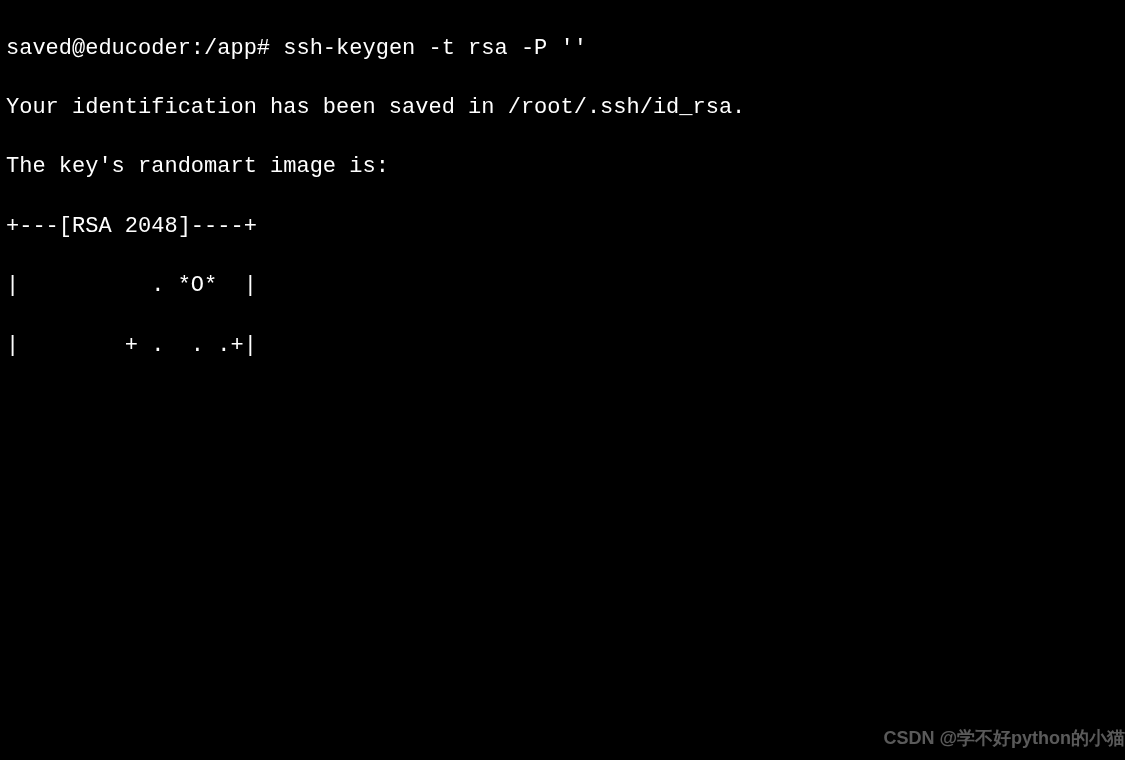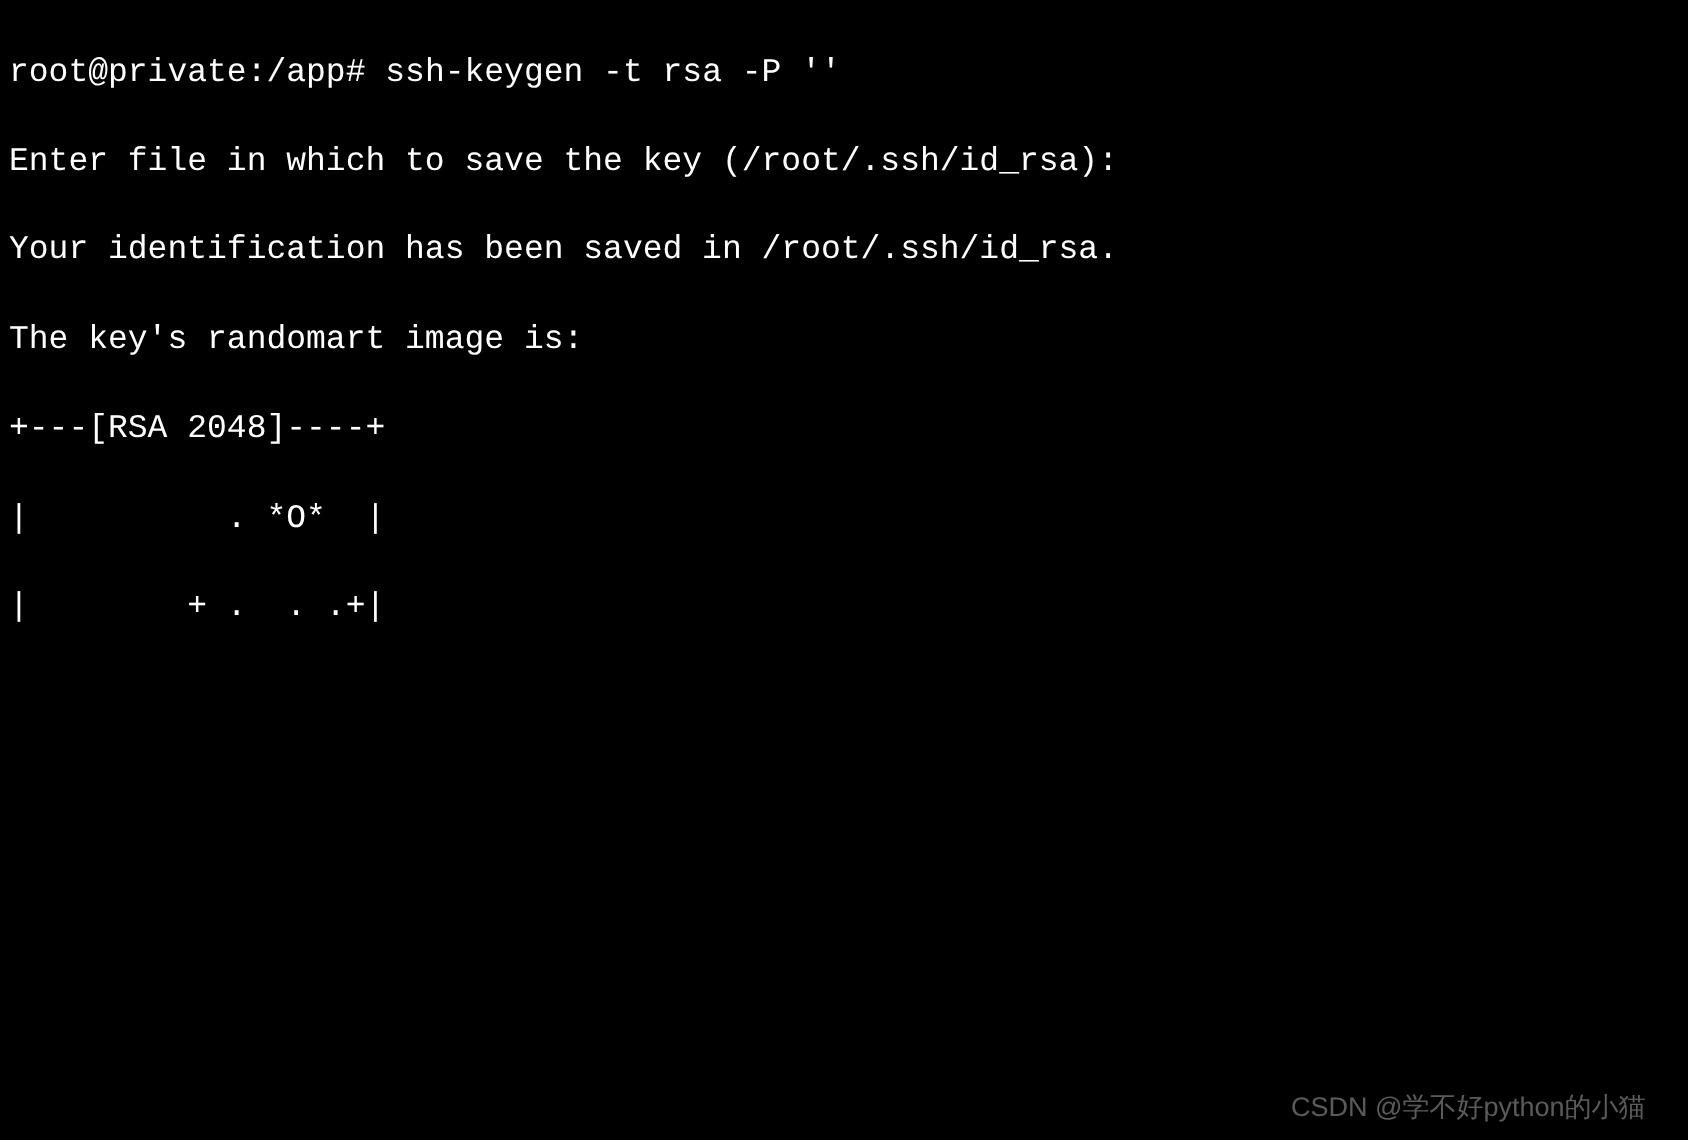--- a/index.html
+++ b/index.html
@@ -21,32 +21,32 @@
     }
     .terminal {
       white-space: pre;
     }
     .line {
       display: block;
     }
     .watermark {
       position: absolute;
       bottom: 10px;
-      right: 28px;
+      right: 0;
       color: rgba(200, 200, 200, 0.45);
       font-size: 18px;
       font-family: Arial, sans-serif;
+      font-weight: bold;
     }
   </style>
 </head>
 <body>
 
 <div class="terminal">
-<span class="line"><span>root@private</span><span>:/app#</span><span> ssh-keygen -t rsa -P ''</span></span>
-<span class="line">Enter file in which to save the key (/root/.ssh/id_rsa):</span>
+<span class="line"><span>saved@educoder</span><span>:/app#</span><span> ssh-keygen -t rsa -P ''</span></span>
 <span class="line">Your identification has been saved in /root/.ssh/id_rsa.</span>
 <span class="line">The key's randomart image is:</span>
 <span class="line">+---[RSA 2048]----+</span>
 <span class="line">|          . *O*  |</span>
 <span class="line">|        + .  . .+|</span>
 
 
 
 
 

